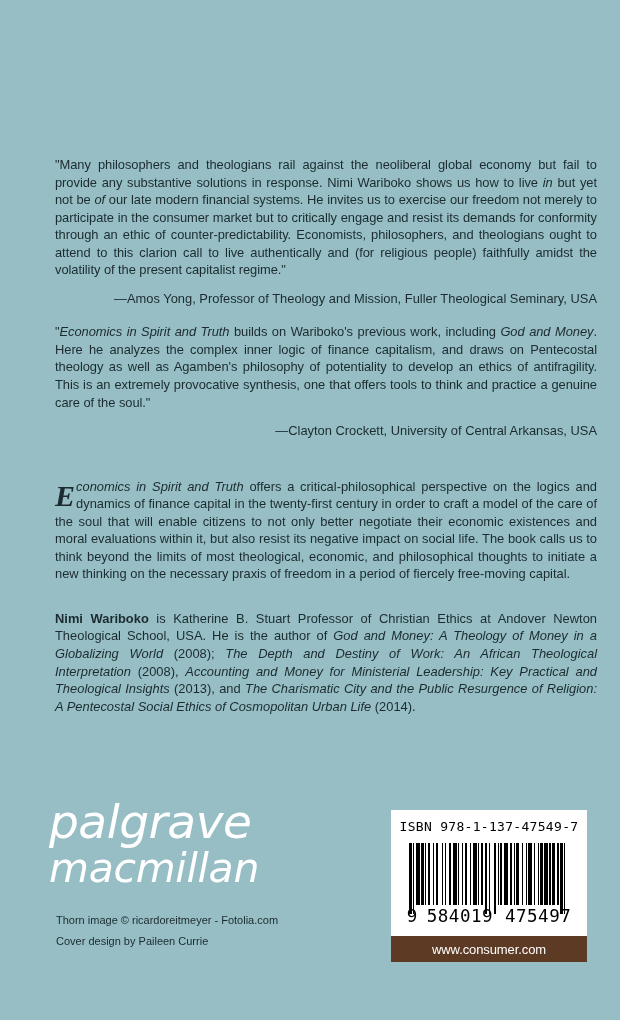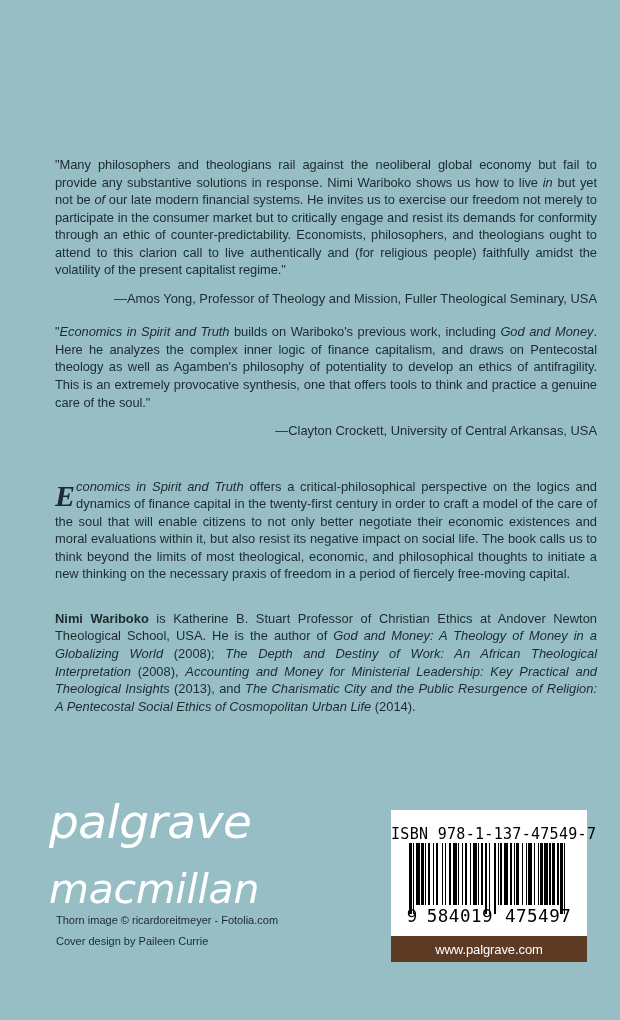--- a/index.html
+++ b/index.html
@@ -93,21 +93,20 @@
     font-size: 47px;
     line-height: 47px;
     letter-spacing: -0.5px;
     display: block;
   }
   .logo-line2 {
     font-size: 41px;
     line-height: 46px;
     letter-spacing: -0.3px;
     display: block;
-    margin-top: 21px;
   }
 
   
   .credits {
     position: absolute;
     left: 56px;
     top: 910px;
     font-size: 11px;
     line-height: 20.5px;
   }
@@ -118,25 +117,25 @@
     position: absolute;
     left: 391px;
     top: 810px;
     width: 196px;
     height: 152px;
     background: #ffffff;
     box-sizing: border-box;
   }
   .isbn-text {
     font-family: "DejaVu Sans Mono", monospace;
-    font-size: 15px;
+    font-size: 13px;
     letter-spacing: 0.3px;
     color: #000;
     text-align: center;
-    padding-top: 15px;
+    padding-top: 9px;
     white-space: nowrap;
   }
   .bars {
     position: absolute;
     left: 18px;
     top: 33px;
     width: 160px;
     height: 62px;
     display: flex;
     align-items: flex-start;
@@ -296,16 +295,16 @@
         <div class="bar guard" style="width: 2.7px;"></div>
         <div class="sp" style="width: 1.35px;"></div>
         <div class="bar guard" style="width: 1.35px;"></div>
         <div class="sp" style="width: 4.05px;"></div>
       </div>
     <div class="digits">
       <span class="d-left">9</span>
       <span class="d-mid">584019</span>
       <span>475497</span>
     </div>
-    <div class="url-bar">www.palgrave.com</div>
+    <div class="url-bar">www.consumer.com</div>
   </div>
 
 </div>
 
 </body></html>

